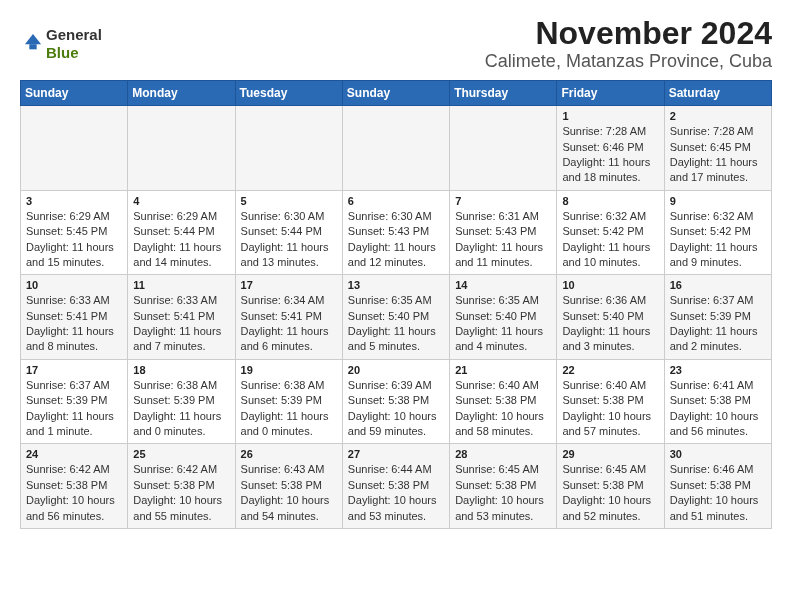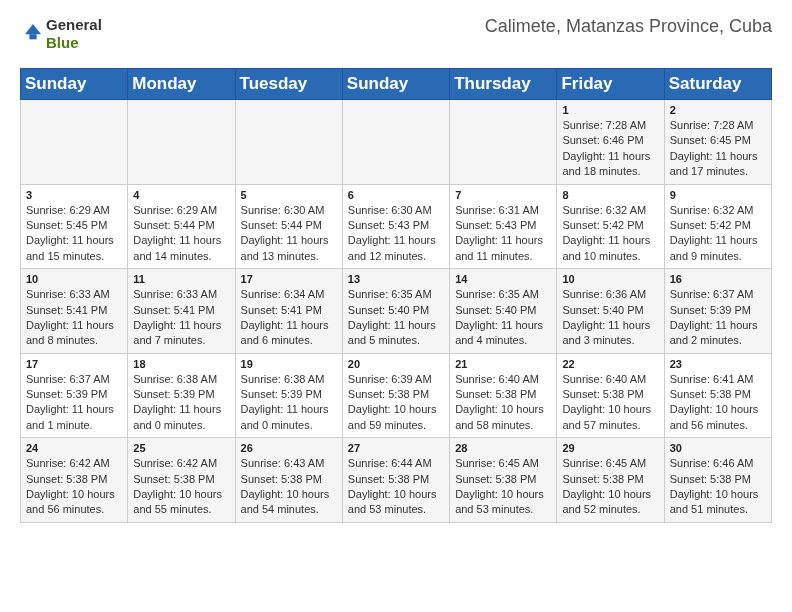--- a/index.html
+++ b/index.html
@@ -5,23 +5,23 @@
     * { box-sizing: border-box; margin: 0; padding: 0; }
     body {
       font-family: Arial, sans-serif;
       background: #fff;
       width: 792px;
       min-height: 612px;
       padding: 16px 20px;
     }
     .header {
       display: flex;
-      align-items: flex-start;
+      align-items: center;
       justify-content: space-between;
-      margin-bottom: 16px;
+      margin-bottom: 8px;
     }
     .logo {
       display: flex;
       align-items: center;
       gap: 2px;
     }
     .logo-text {
       font-size: 15px;
       font-weight: bold;
       line-height: 1.2;
@@ -45,21 +45,21 @@
       color: #555;
     }
     table {
       width: 100%;
       border-collapse: collapse;
       table-layout: fixed;
     }
     thead tr th {
       background-color: #2a6ab5;
       color: #fff;
-      font-size: 17px;
+      font-size: 12px;
       font-weight: bold;
       padding: 5px 4px;
       text-align: left;
       border: 1px solid #1e5499;
     }
     tbody tr td {
       border: 1px solid #ccc;
       vertical-align: top;
       padding: 4px 5px;
       font-size: 9.5px;
@@ -99,20 +99,21 @@
         <polygon points="15,4 26,18 4,18" fill="#2a6ab5"></polygon>
         <rect x="10" y="18" width="10" height="7" fill="#2a6ab5"></rect>
       </svg>
     </div>
     <div class="logo-text">
       <span class="logo-general">General</span><br>
       <span class="logo-blue">Blue</span>
     </div>
   </div>
   <div class="title-block">
+    <div class="calendar-title">November 2024</div>
     <div class="calendar-subtitle">Calimete, Matanzas Province, Cuba</div>
   </div>
 </div>
 
 <table>
   <thead>
     <tr>
     <th>Sunday</th>
         <th>Monday</th>
         <th>Tuesday</th>

